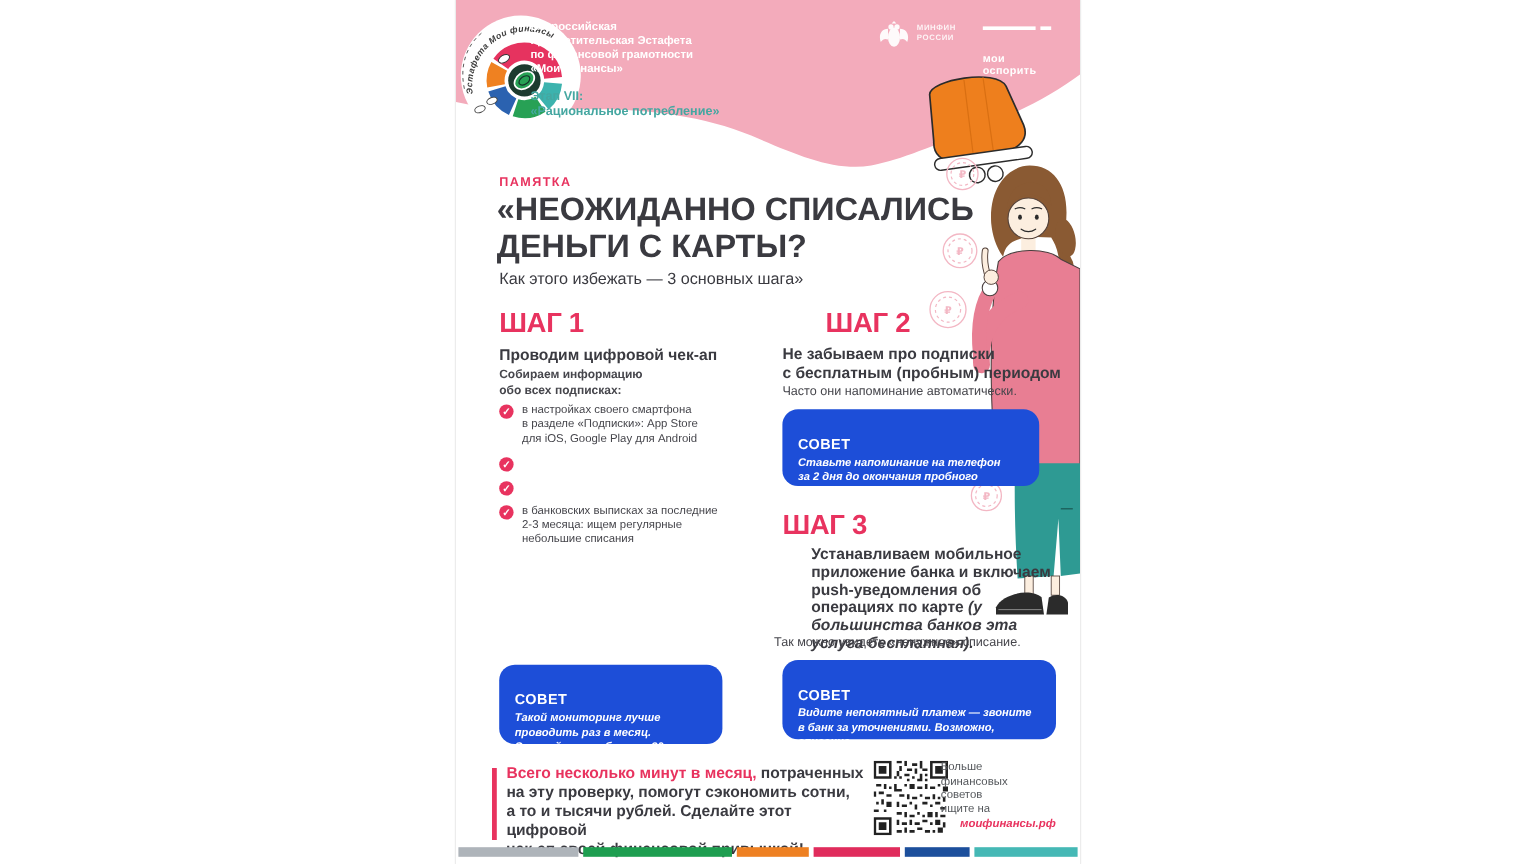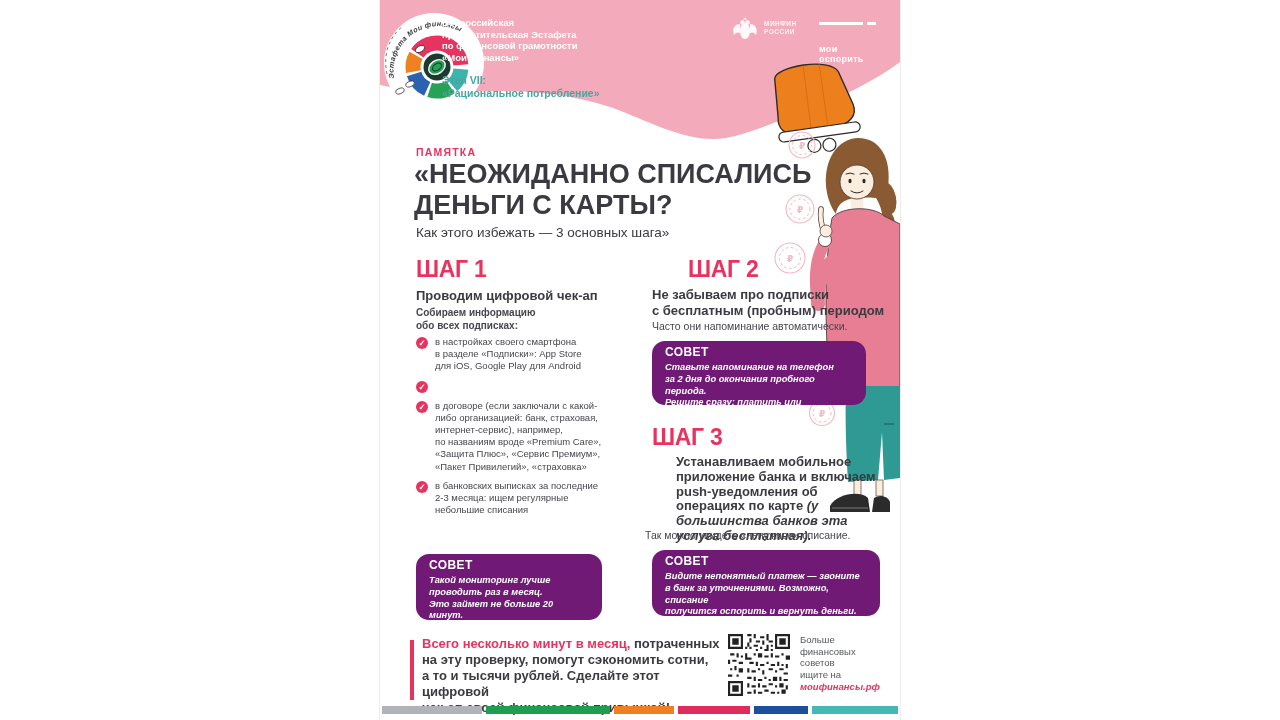--- a/index.html
+++ b/index.html
@@ -36,34 +36,34 @@
   #s3-heading{left:272px;top:455px;width:208px;font-size:13px;line-height:14.8px;font-weight:700;color:#3A3A40;margin-left:24px;}
   #s3-heading .it{font-style:italic;}
   #s3-note{left:265px;top:529px;font-size:10.5px;color:#46464C;}
 
   .bullets{left:36px;top:336px;width:202px;display:flex;flex-direction:column;gap:7px;z-index:2;}
   .bullet{display:flex;gap:7px;}
   .chk{flex:none;width:12px;height:12px;margin-top:1px;border-radius:50%;background:#E8335F;
        color:#fff;font-size:8.5px;line-height:12px;text-align:center;font-weight:700;}
   .bullet-text{font-size:9.5px;line-height:12.2px;color:#46464C;font-weight:500;}
 
-  .tip{position:absolute;z-index:2;background:#701a75;border-radius:13px;color:#fff;
-       padding:4px 13px;box-sizing:border-box;}
+  .tip{position:absolute;z-index:2;background:#1d4ed8;border-radius:13px;color:#fff;
+       padding:22px 13px;box-sizing:border-box;}
   .tip-label{font-size:12px;font-weight:800;letter-spacing:.4px;margin-bottom:3px;}
   .tip-text{font-size:9.3px;line-height:11.8px;font-weight:700;font-style:italic;}
   #tip1{left:36px;top:554px;width:186px;height:66px;}
   #tip2{left:272px;top:341px;width:214px;height:64px;}
   #tip3{left:272px;top:550px;width:228px;height:66px;}
 
   .footer-bar{left:30px;top:640px;width:4px;height:60px;background:#E8335F;z-index:2;}
   .footer-text{left:42px;top:636px;width:308px;font-size:13px;line-height:16px;font-weight:700;
                color:#3A3A40;z-index:2;}
   .footer-text .hl{color:#E8335F;}
   .qr{left:348px;top:634px;width:62px;height:62px;z-index:2;}
-  .qr-caption{left:420px;top:634px;font-size:9.5px;line-height:11.5px;color:#55585C;font-weight:500;z-index:2;}
+  .qr-caption{left:404px;top:634px;font-size:9.5px;line-height:11.5px;color:#55585C;font-weight:500;z-index:2;}
   .qr-link{left:420px;top:681px;font-size:9.5px;color:#E8335F;font-weight:700;font-style:italic;z-index:2;}
 
   .stripe{left:2px;top:706px;width:516px;height:8px;display:flex;gap:4px;z-index:2;}
   .seg{height:8px;}
   .sg1{width:100px;background:#AEB4BA;} .sg2{width:124px;background:#1E9E50;}
   .sg3{width:60px;background:#EE8022;}  .sg4{width:72px;background:#E02C5C;}
   .sg5{width:54px;background:#1C4F9C;}  .sg6{flex:1;background:#45B8B5;}
 </style>
 </head>
 <body>
@@ -194,26 +194,20 @@
       <span class="chk">✓</span>
       <span class="bullet-text pre">в настройках своего смартфона
 в разделе «Подписки»: App Store
 для iOS, Google Play для Android</span>
     </div>
     <div class="bullet">
       <span class="chk">✓</span>
     </div>
     <div class="bullet">
       <span class="chk">✓</span>
-      <span class="bullet-text pre">в договоре (если заключали с какой-
-либо организацией: банк, страховая,
-интернет-сервис), например,
-по названиям вроде «Premium Care»,
-«Защита Плюс», «Сервис Премиум»,
-«Пакет Привилегий», «страховка»</span>
     </div>
     <div class="bullet">
       <span class="chk">✓</span>
       <span class="bullet-text pre">в банковских выписках за последние
 2-3 месяца: ищем регулярные
 небольшие списания</span>
     </div>
   </div>
   <div class="tip" id="tip1">
     <div class="tip-label">СОВЕТ</div>

